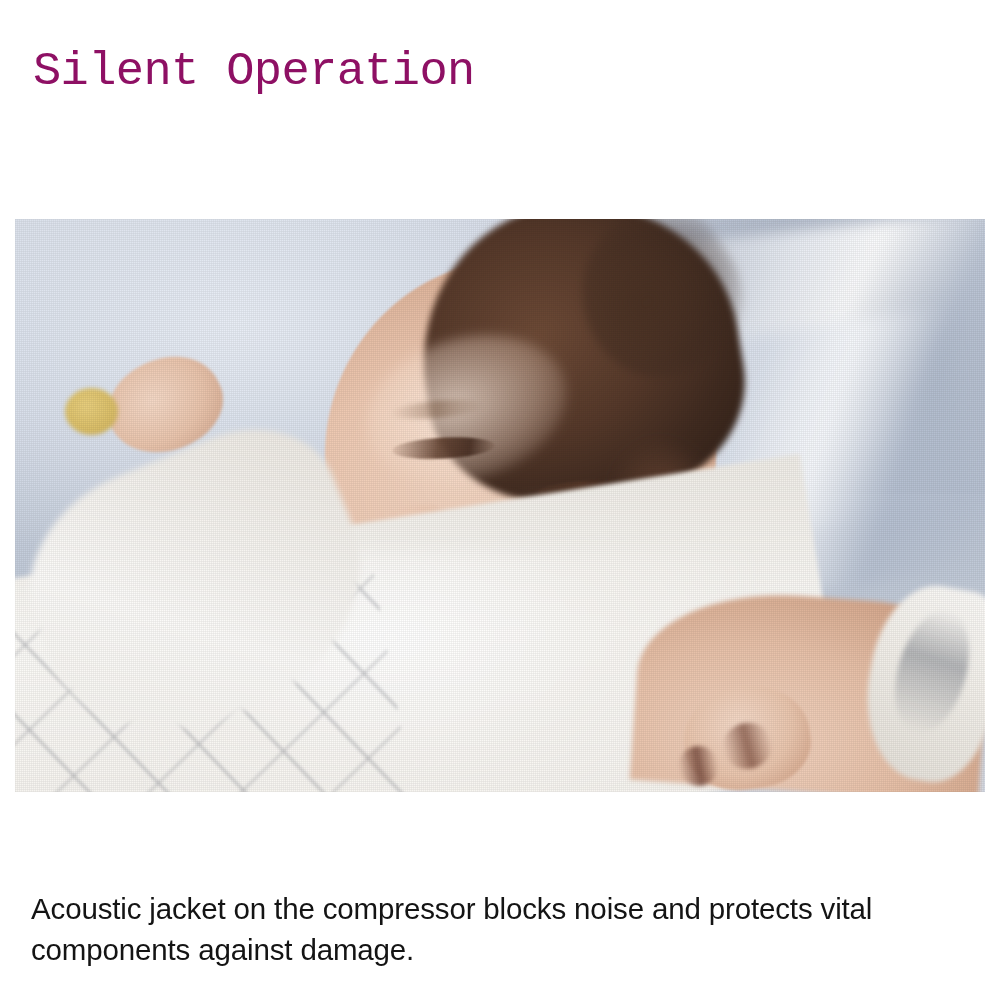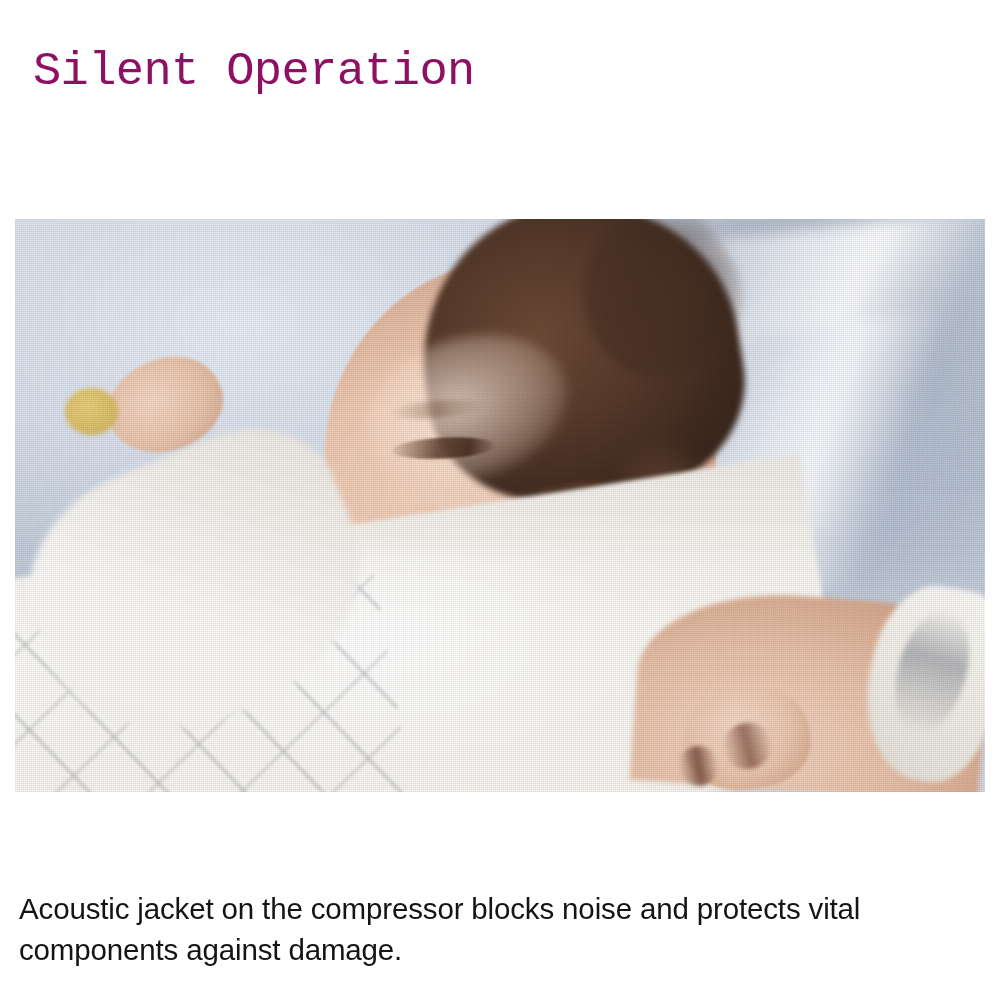--- a/index.html
+++ b/index.html
@@ -385,21 +385,21 @@
     background-image:
       repeating-linear-gradient(0deg, rgba(0,0,0,0.5) 0px, rgba(0,0,0,0.5) 1px, rgba(255,255,255,0) 1px, rgba(255,255,255,0) 2px),
       repeating-linear-gradient(90deg, rgba(0,0,0,0.4) 0px, rgba(0,0,0,0.4) 1px, rgba(255,255,255,0) 1px, rgba(255,255,255,0) 2px);
     mix-blend-mode: multiply;
     pointer-events: none;
   }
 
   
   .feature-caption {
     position: absolute;
-    left: 19px;
+    left: 31px;
     top: 858px;
     width: 940px;
     font-size: 29.5px;
     line-height: 41px;
     font-weight: 400;
     letter-spacing: -0.15px;
     color: #141414;
     font-family: "Liberation Sans", sans-serif;
   }
 </style>

